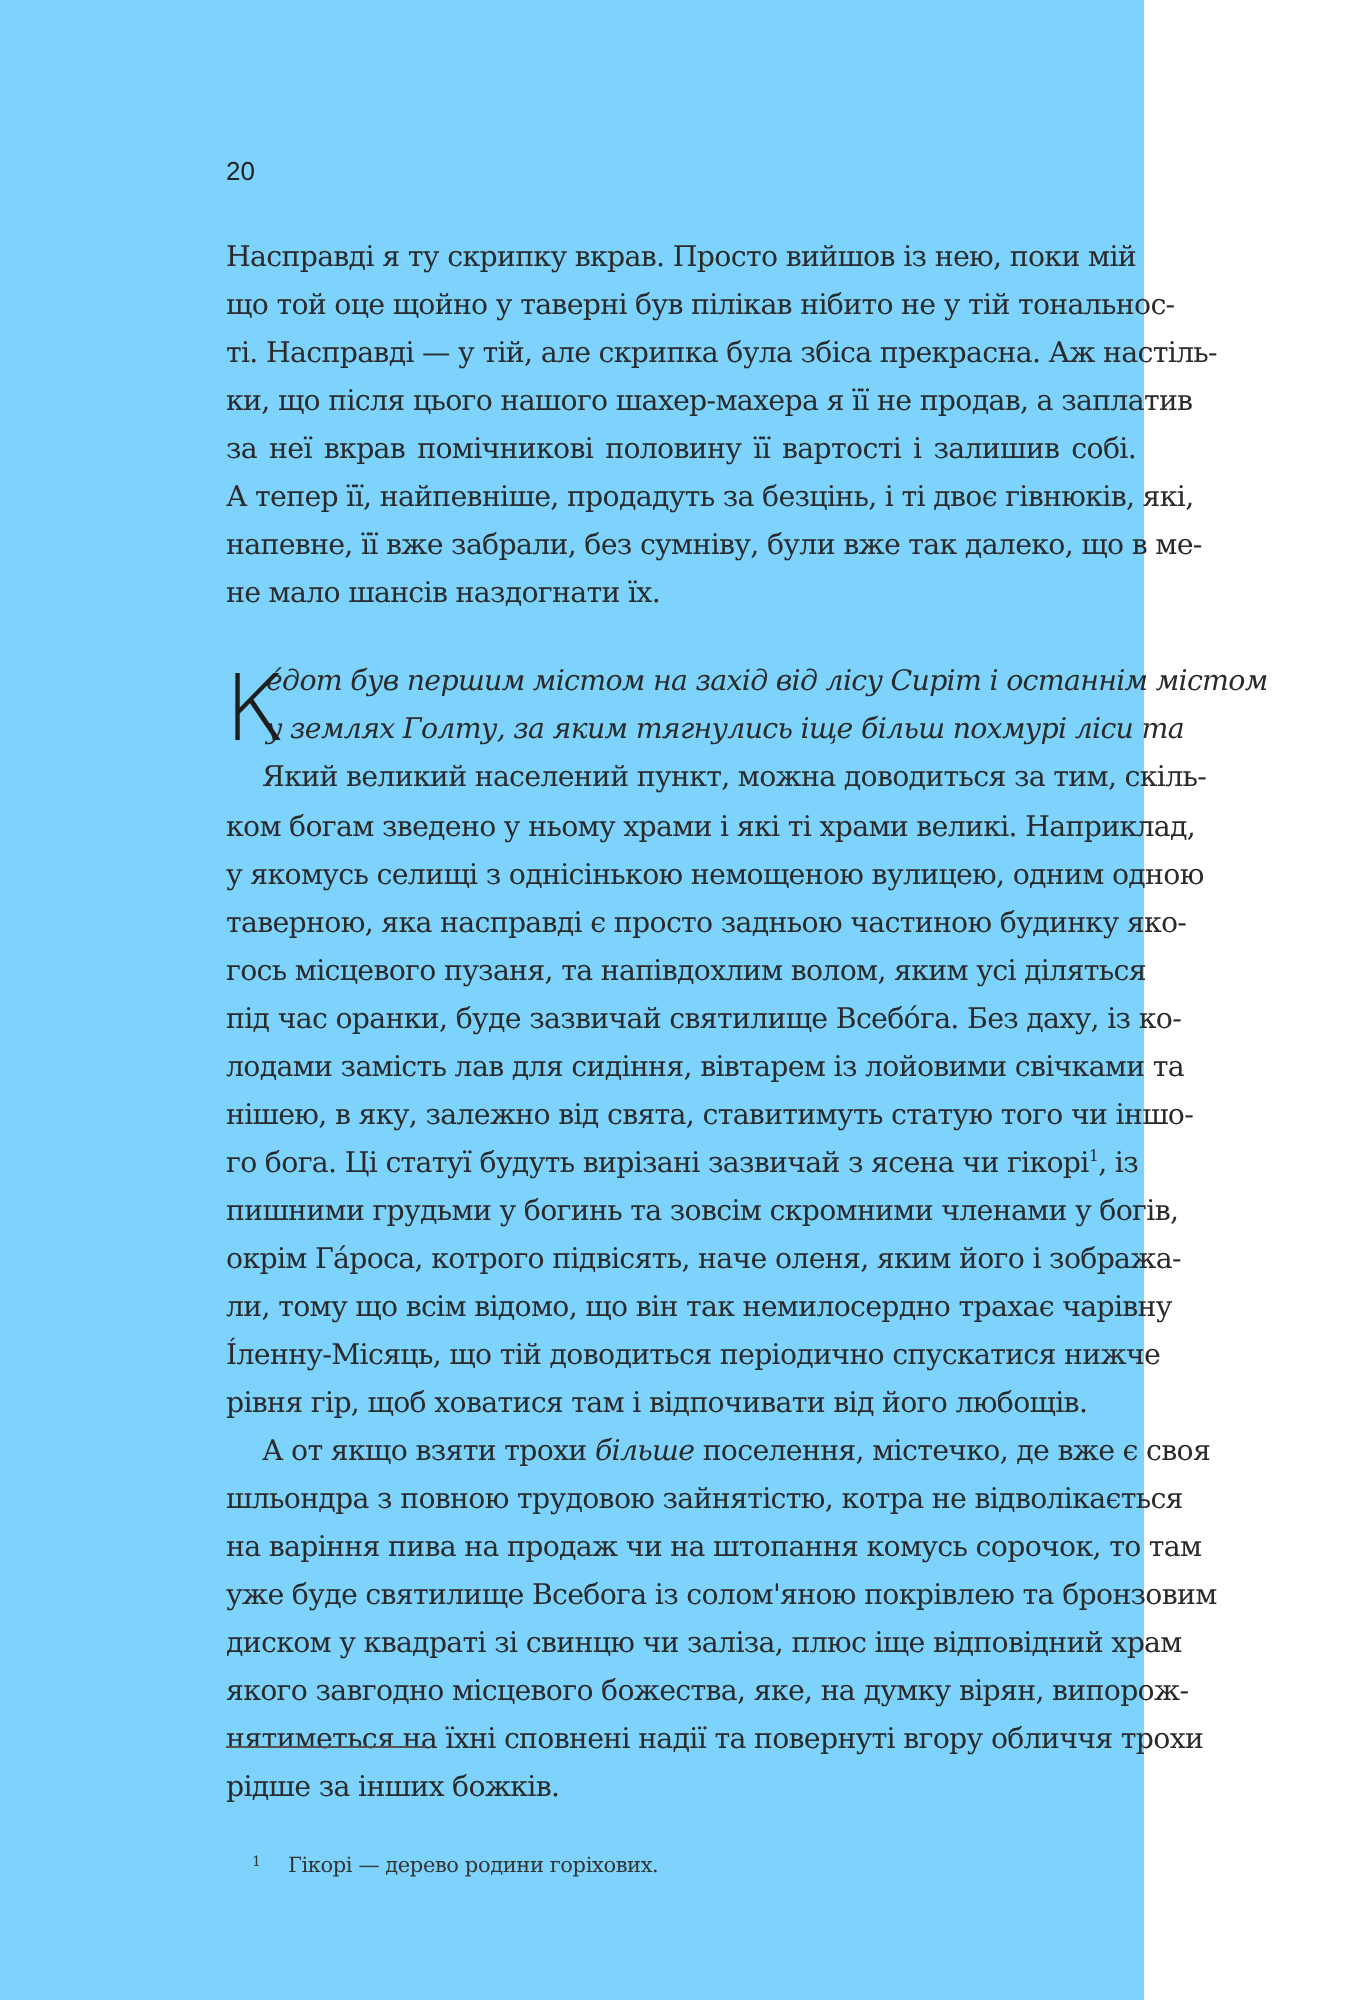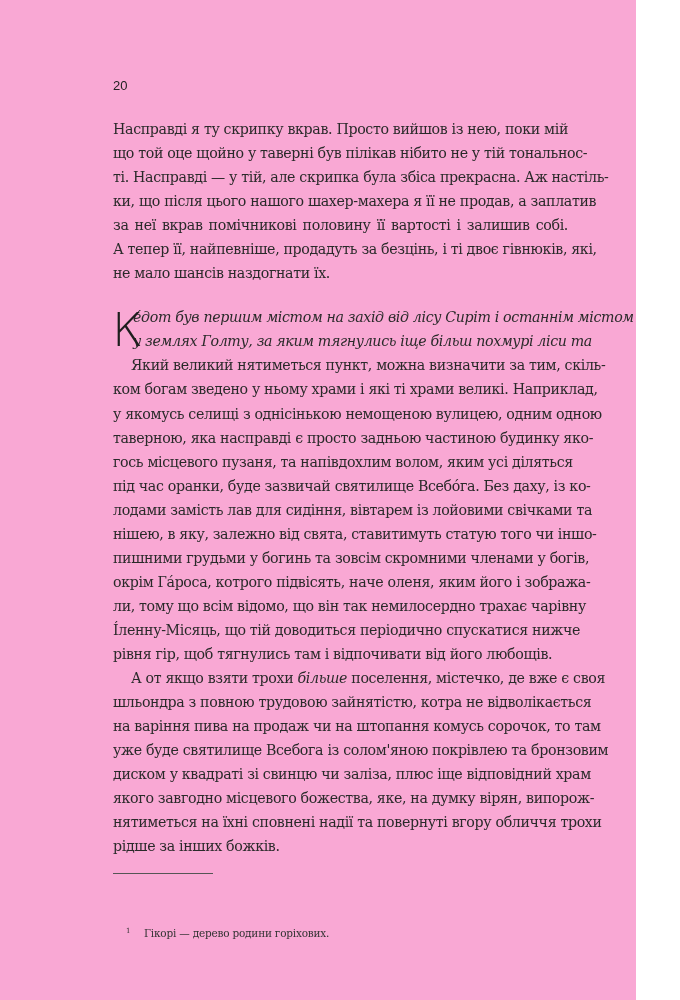--- a/index.html
+++ b/index.html
@@ -1,17 +1,17 @@
 <!DOCTYPE html>
 <html><head>
 <meta charset="utf-8">
 <style>
   html, body { margin: 0; padding: 0; background: #ffffff; }
   body { width: 680px; height: 1000px; position: relative; overflow: hidden; }
-  .page { position: absolute; left: 0; top: 0; width: 636px; height: 1000px; background: #f9a8d4; }
+  .page { position: absolute; left: 0; top: 0; width: 572px; height: 1000px; background: #7dd3fc; }
   .page-number {
     position: absolute; left: 113px; top: 78px;
     font-family: "Liberation Sans", sans-serif; font-size: 13px; color: #222;
   }
   .body-text {
     position: absolute; left: 113px; top: 117px; width: 455px;
     font-family: "DejaVu Serif", serif; font-size: 14.2px; line-height: 24.05px;
     color: #2a2a2a; letter-spacing: -0.35px;
   }
   .line { display: block; white-space: nowrap; text-align: justify; text-align-last: justify; height: 24.05px; }
@@ -43,45 +43,47 @@
   <div class="page-number">20</div>
 
   <div class="body-text">
     <div>
       <span class="line">Насправді я ту скрипку вкрав. Просто вийшов із нею, поки мій</span>
       <span class="line">що той оце щойно у таверні був пілікав нібито не у тій тональнос-</span>
       <span class="line">ті. Насправді — у тій, але скрипка була збіса прекрасна. Аж настіль-</span>
       <span class="line">ки, що після цього нашого шахер-махера я її не продав, а заплатив</span>
       <span class="line">за неї вкрав помічникові половину її вартості і залишив собі.</span>
       <span class="line">А тепер її, найпевніше, продадуть за безцінь, і ті двоє гівнюків, які,</span>
+      <span class="line">напевне, її вже забрали, без сумніву, були вже так далеко, що в ме-</span>
       <span class="line last">не мало шансів наздогнати їх.</span>
     </div>
 
     <div class="gap"></div>
 
     <div class="dropcap-wrap">
       <span class="dropcap">К</span>
       <span class="line dc-line">éдот був першим містом на захід від лісу Сиріт і останнім містом</span>
       <span class="line dc-line">у землях Голту, за яким тягнулись іще більш похмурі ліси та</span>
     </div>
 
     <div>
-      <span class="line indent">Який великий нятиметься пункт, можна визначити за тим, скіль-</span>
+      <span class="line indent">Який великий населений пункт, можна доводиться за тим, скіль-</span>
       <span class="line">ком богам зведено у ньому храми і які ті храми великі. Наприклад,</span>
       <span class="line">у якомусь селищі з однісінькою немощеною вулицею, одним одною</span>
       <span class="line">таверною, яка насправді є просто задньою частиною будинку яко-</span>
       <span class="line">гось місцевого пузаня, та напівдохлим волом, яким усі діляться</span>
       <span class="line">під час оранки, буде зазвичай святилище Всебóга. Без даху, із ко-</span>
       <span class="line">лодами замість лав для сидіння, вівтарем із лойовими свічками та</span>
       <span class="line">нішею, в яку, залежно від свята, ставитимуть статую того чи іншо-</span>
+      <span class="line"><span>го бога. Ці статуї будуть вирізані зазвичай з ясена чи гікорі</span><span class="sup">1</span><span>, із</span></span>
       <span class="line">пишними грудьми у богинь та зовсім скромними членами у богів,</span>
       <span class="line">окрім Гáроса, котрого підвісять, наче оленя, яким його і зобража-</span>
       <span class="line">ли, тому що всім відомо, що він так немилосердно трахає чарівну</span>
       <span class="line">Íленну-Місяць, що тій доводиться періодично спускатися нижче</span>
-      <span class="line last">рівня гір, щоб тягнулись там і відпочивати від його любощів.</span>
+      <span class="line last">рівня гір, щоб ховатися там і відпочивати від його любощів.</span>
     </div>
 
     <div>
       <span class="line indent"><span>А от якщо взяти трохи </span><em>більше</em><span> поселення, містечко, де вже є своя</span></span>
       <span class="line">шльондра з повною трудовою зайнятістю, котра не відволікається</span>
       <span class="line">на варіння пива на продаж чи на штопання комусь сорочок, то там</span>
       <span class="line">уже буде святилище Всебога із солом'яною покрівлею та бронзовим</span>
       <span class="line">диском у квадраті зі свинцю чи заліза, плюс іще відповідний храм</span>
       <span class="line">якого завгодно місцевого божества, яке, на думку вірян, випорож-</span>
       <span class="line">нятиметься на їхні сповнені надії та повернуті вгору обличчя трохи</span>

